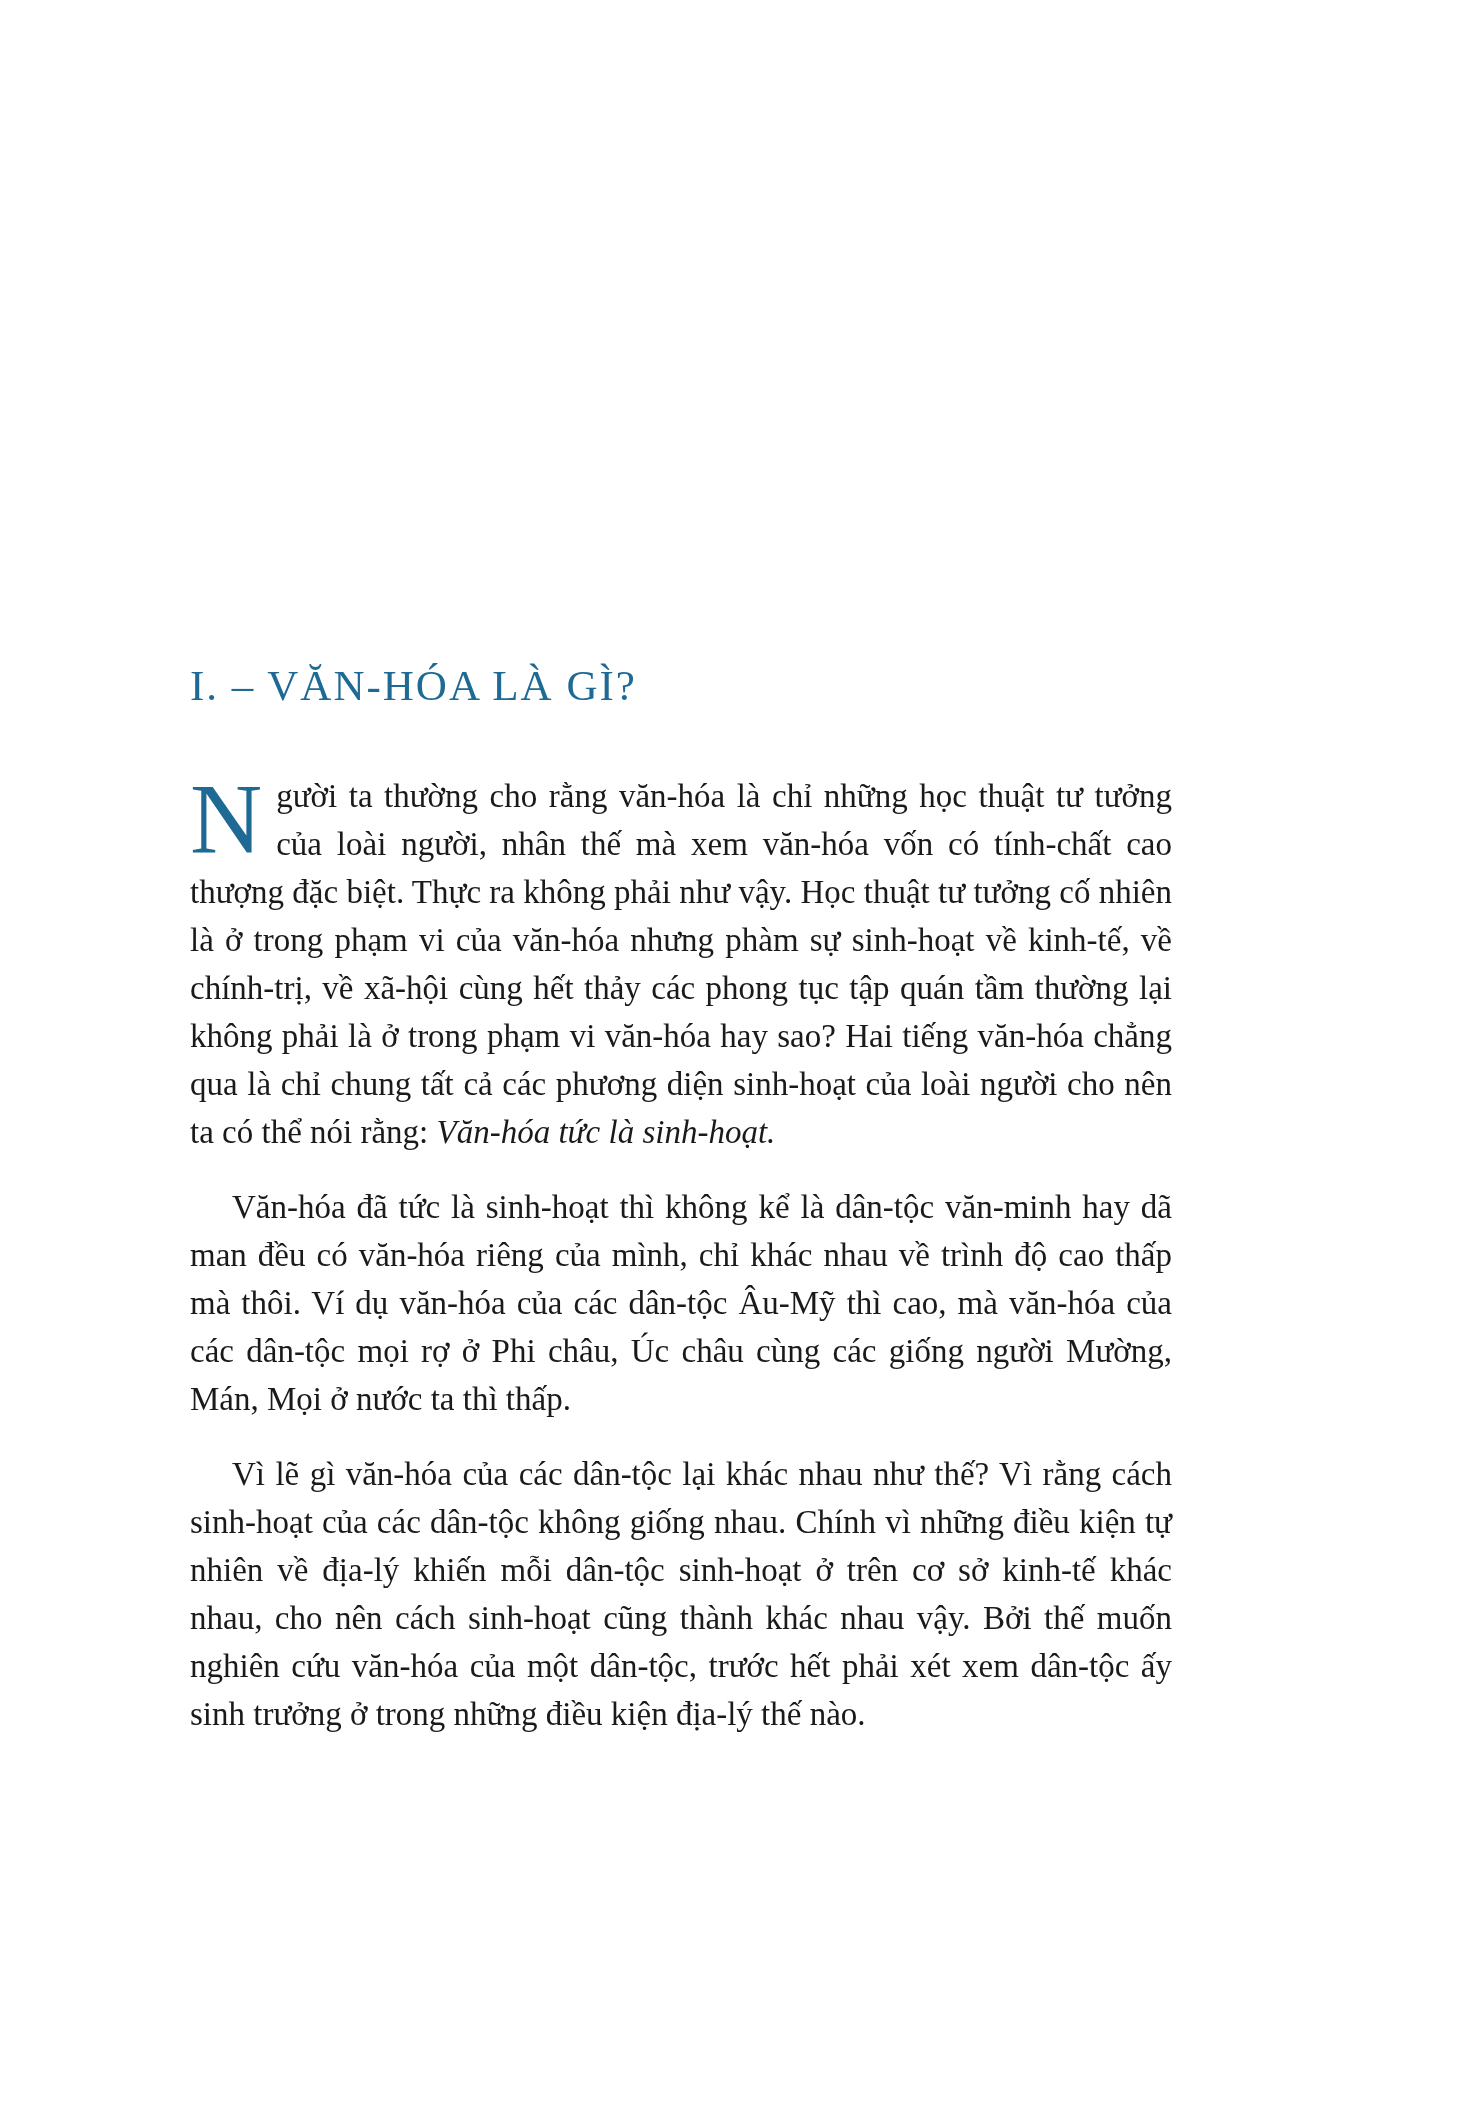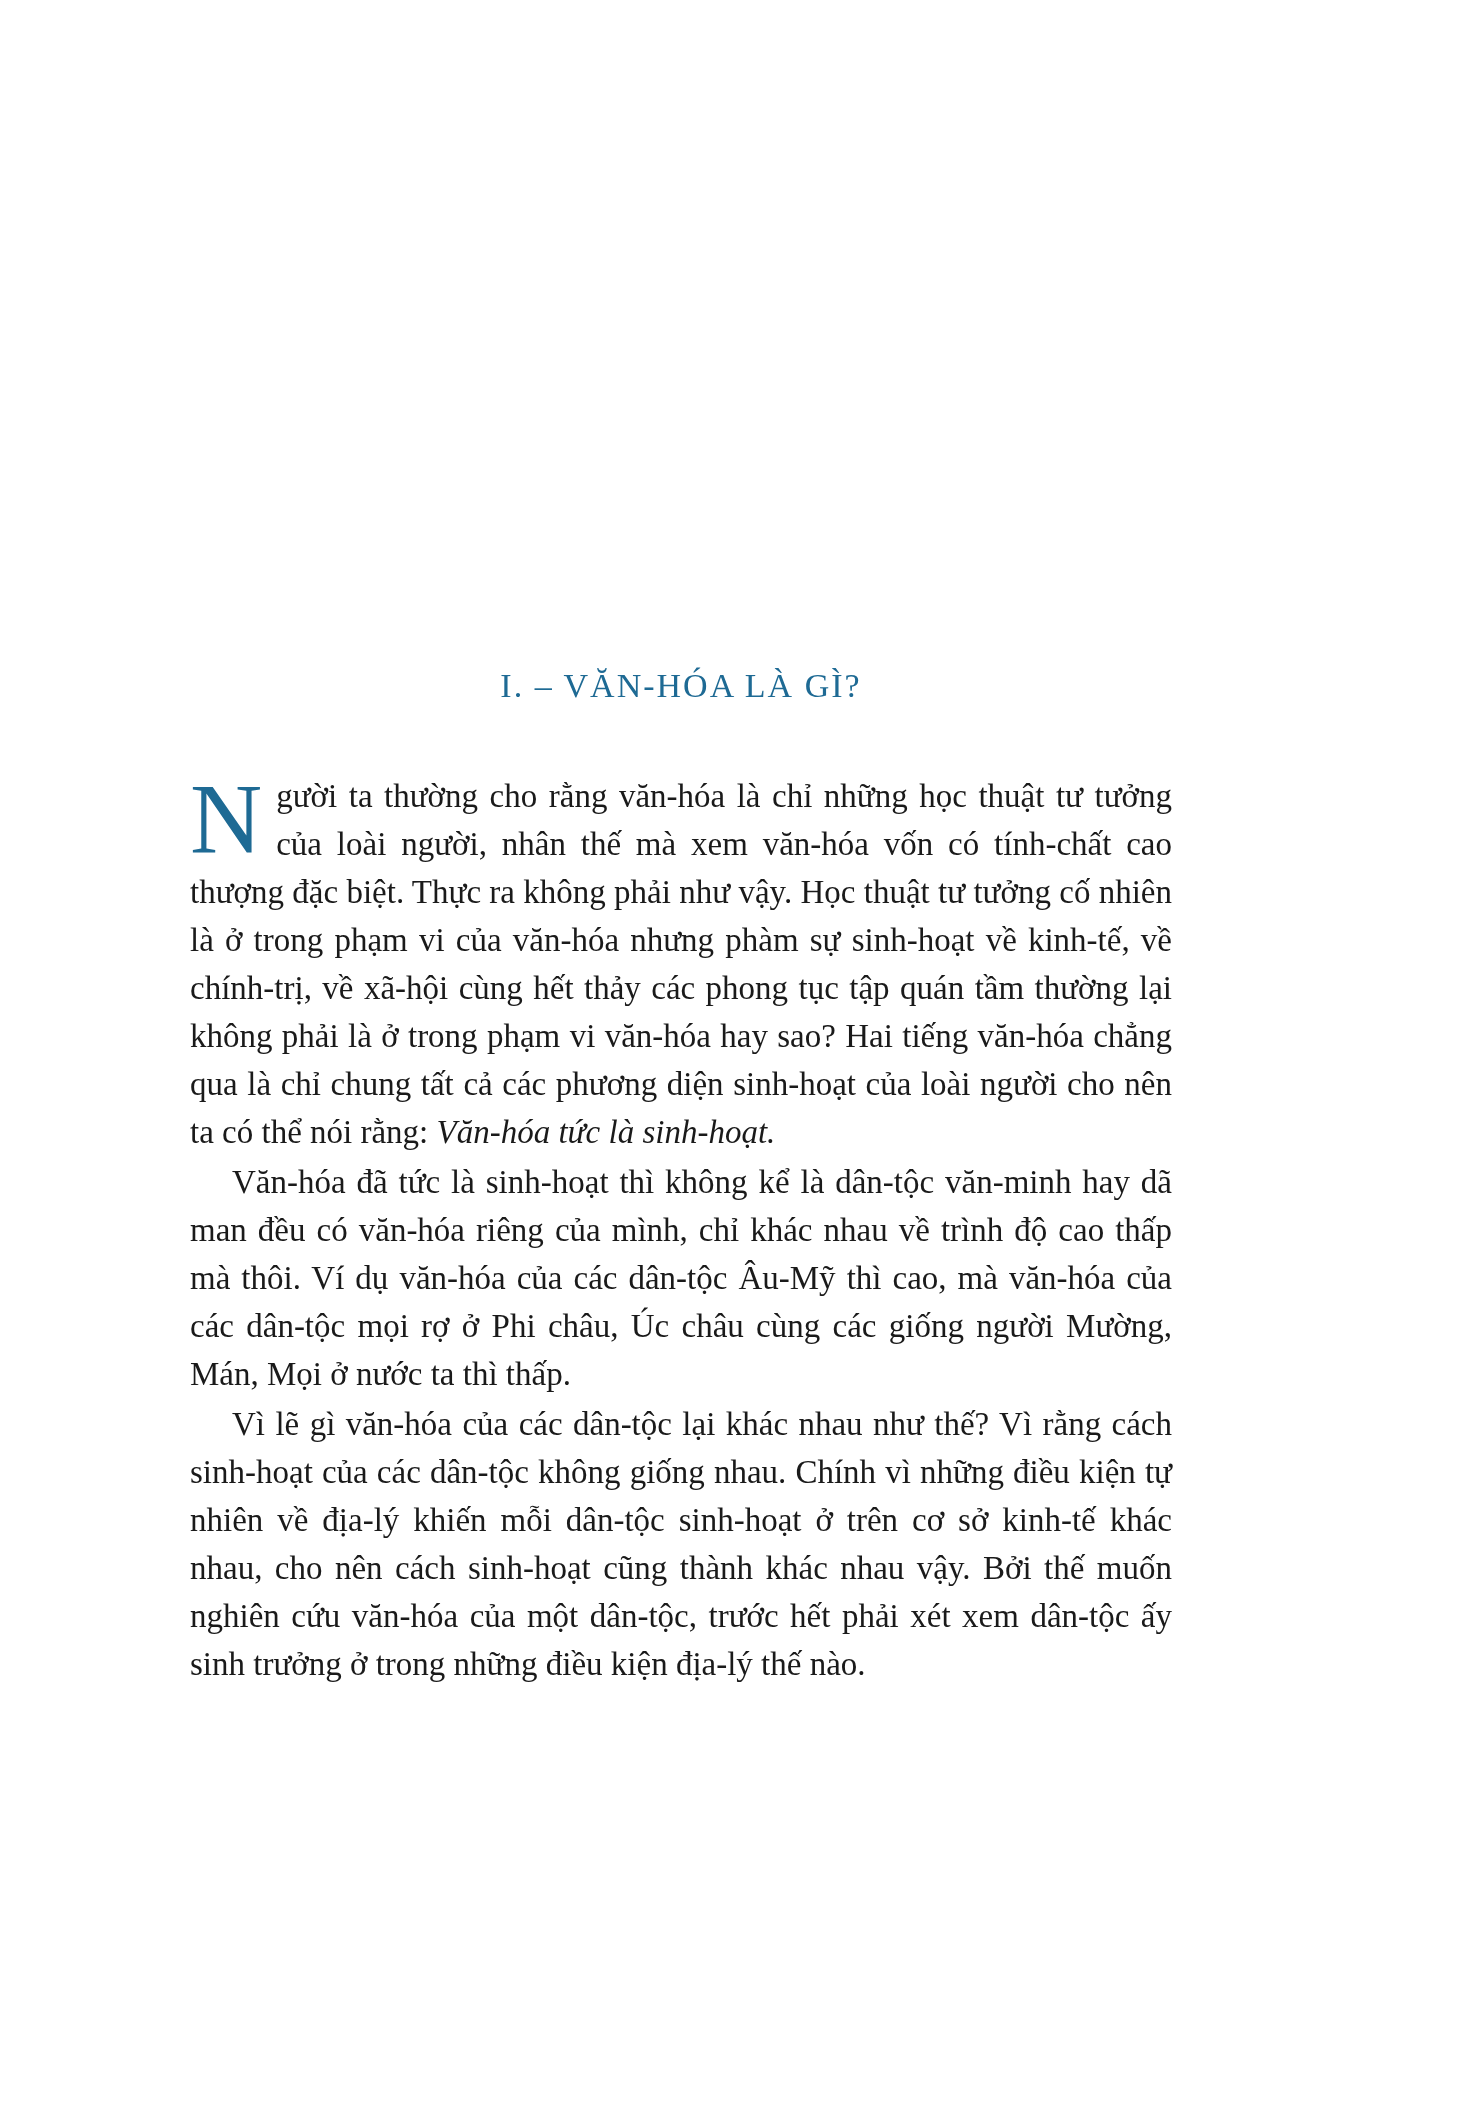--- a/index.html
+++ b/index.html
@@ -18,36 +18,35 @@
     font-family:"Liberation Serif","DejaVu Serif",serif;
   }
   .content{
     position:absolute;
     left:190px;
     top:662px;
     width:982px;
   }
   h1.section-title{
     margin:0 0 62px 0;
-    text-align:center;
     font-weight:normal;
-    font-size:34px;
+    font-size:43px;
     line-height:48px;
     letter-spacing:2px;
     color:var(--accent);
   }
   .body-text p{
     margin:0;
     font-size:33px;
     line-height:48px;
     text-align:justify;
     color:var(--ink);
   }
   .body-text p + p{
-    margin-top:2px;
+    margin-top:27px;
     text-indent:42px;
   }
   .drop-cap{
     float:left;
     color:var(--accent);
     font-size:100px;
     line-height:77px;
     padding:8px 14px 0 0;
     font-weight:normal;
   }

